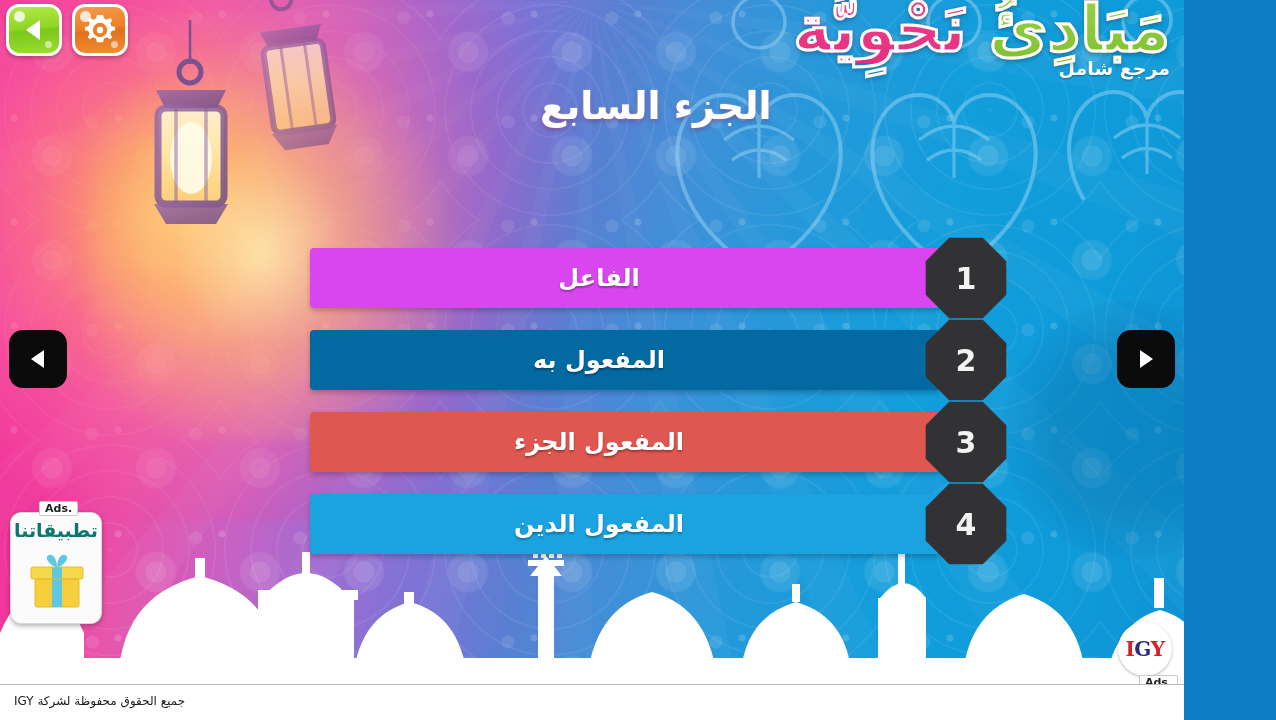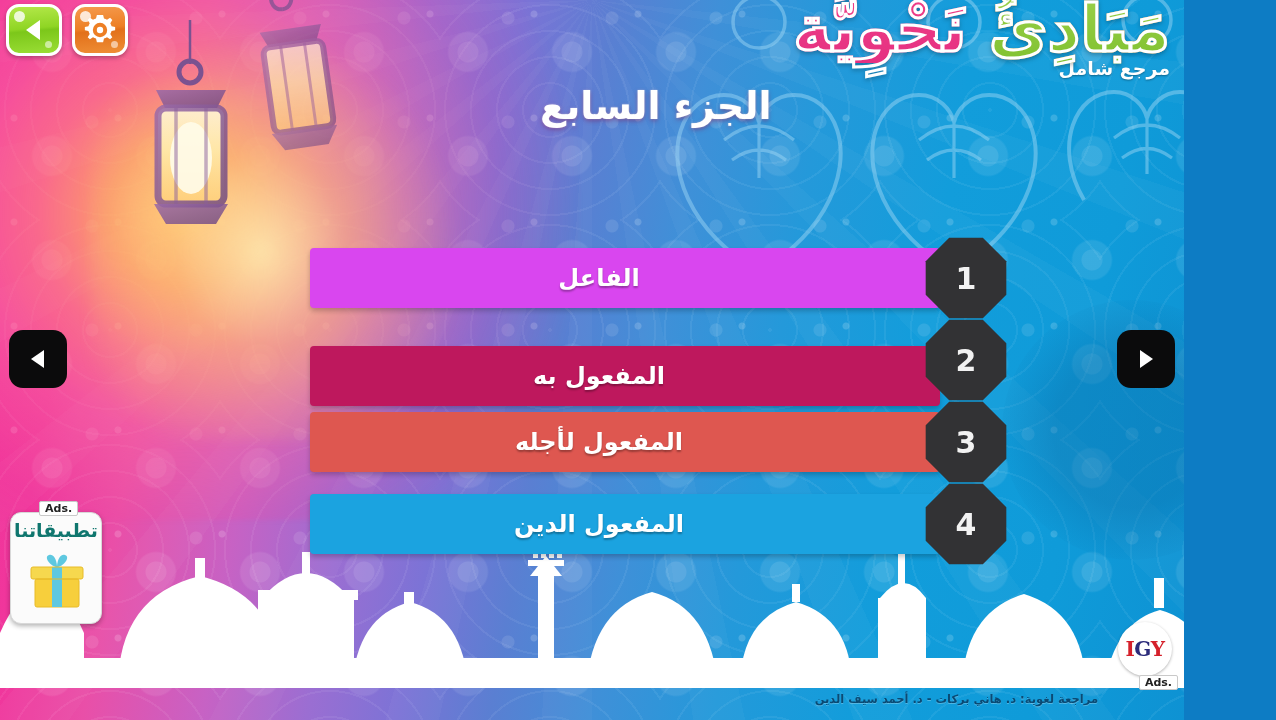--- a/index.html
+++ b/index.html
@@ -373,30 +373,30 @@
   <div class="menu" id="menu">
       <div class="menu-row">
         <div class="menu-btn" style="background: #d946ef;">
           <div class="menu-label">الفاعل</div>
         </div>
         <div class="badge" style="background: rgb(50, 50, 52);">
           <span>1</span>
         </div>
       </div>
       <div class="menu-row">
-        <div class="menu-btn" style="background: #be185d; margin-top: 16px;">
+        <div class="menu-btn" style="background: #0369a1;">
           <div class="menu-label">المفعول به</div>
         </div>
         <div class="badge" style="background: rgb(50, 50, 52);">
           <span>2</span>
         </div>
       </div>
       <div class="menu-row">
         <div class="menu-btn" style="background: rgb(222, 87, 80);">
-          <div class="menu-label">المفعول لأجله</div>
+          <div class="menu-label">المفعول الجزء</div>
         </div>
         <div class="badge" style="background: rgb(50, 50, 52);">
           <span>3</span>
         </div>
       </div>
       <div class="menu-row">
         <div class="menu-btn" style="background: rgb(27, 163, 224);">
           <div class="menu-label">المفعول الدين</div>
         </div>
         <div class="badge" style="background: rgb(50, 50, 52);">
@@ -423,14 +423,17 @@
     <div class="igy-circle">
       <span class="igy-i">I</span>
         <span class="igy-g">G</span>
         <span class="igy-y">Y</span>
     </div>
     <div class="igy-ads">Ads.</div>
   </div>
 
   <div class="credit-text">مراجعة لغوية: د. هاني بركات - د. أحمد سيف الدين</div>
 
+  <div class="footer-bar">
+    <div class="footer-text">جميع الحقوق محفوظة لشركة IGY</div>
+  </div>
 
 </div>
 
 </body></html>

